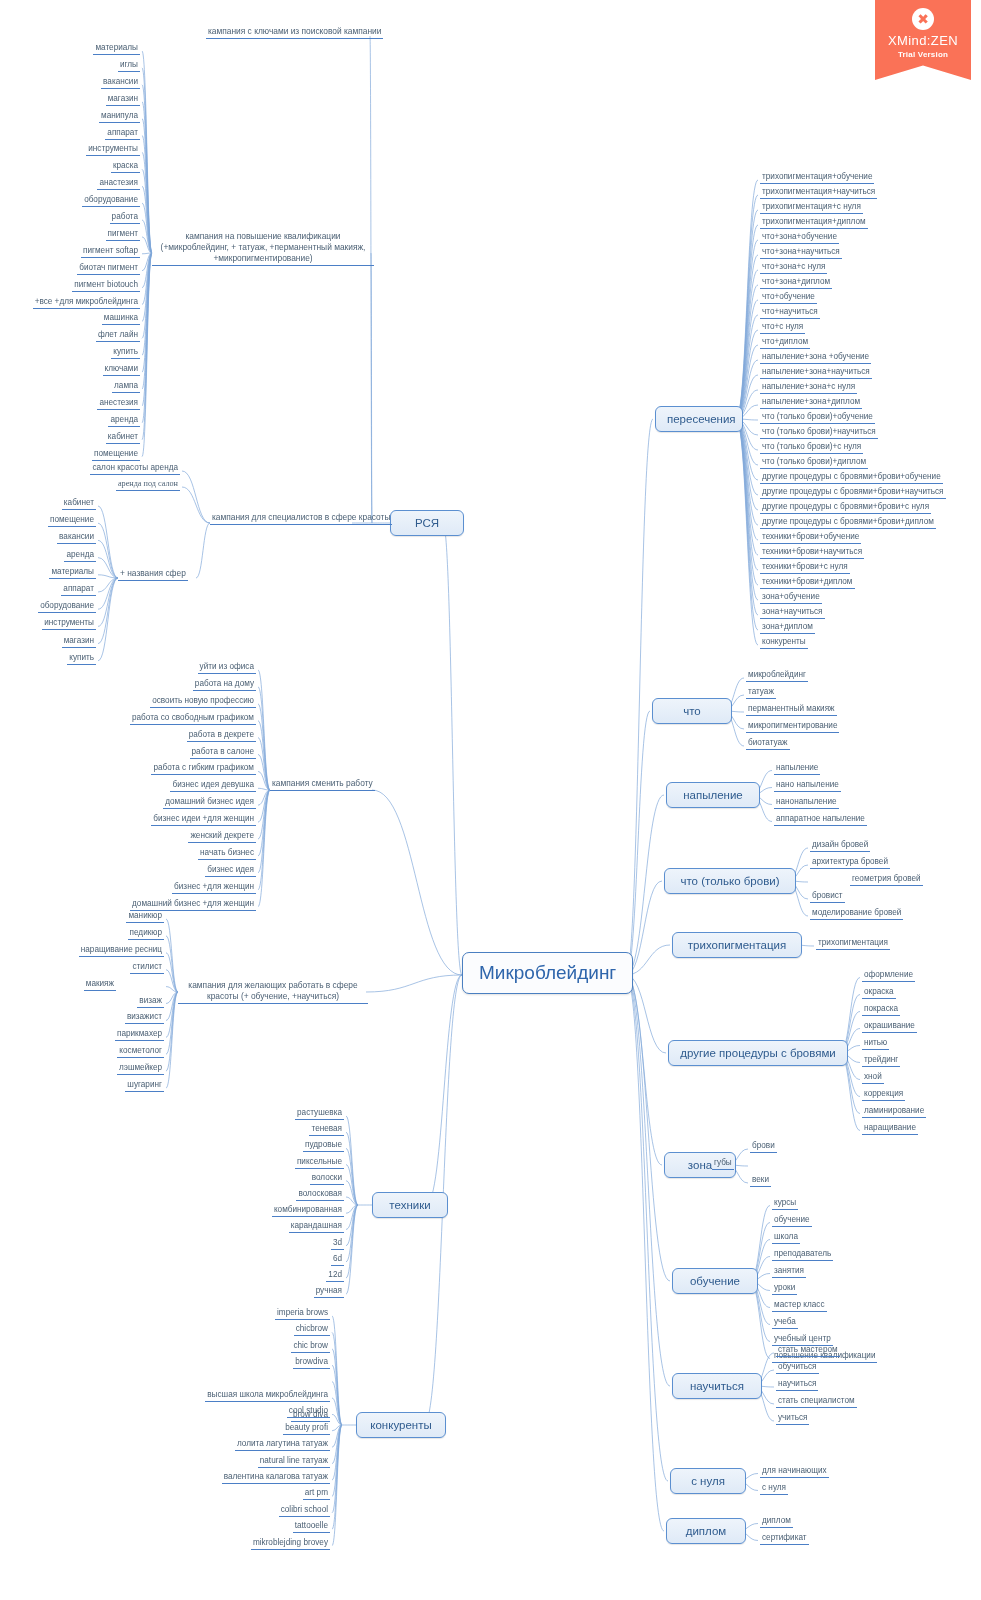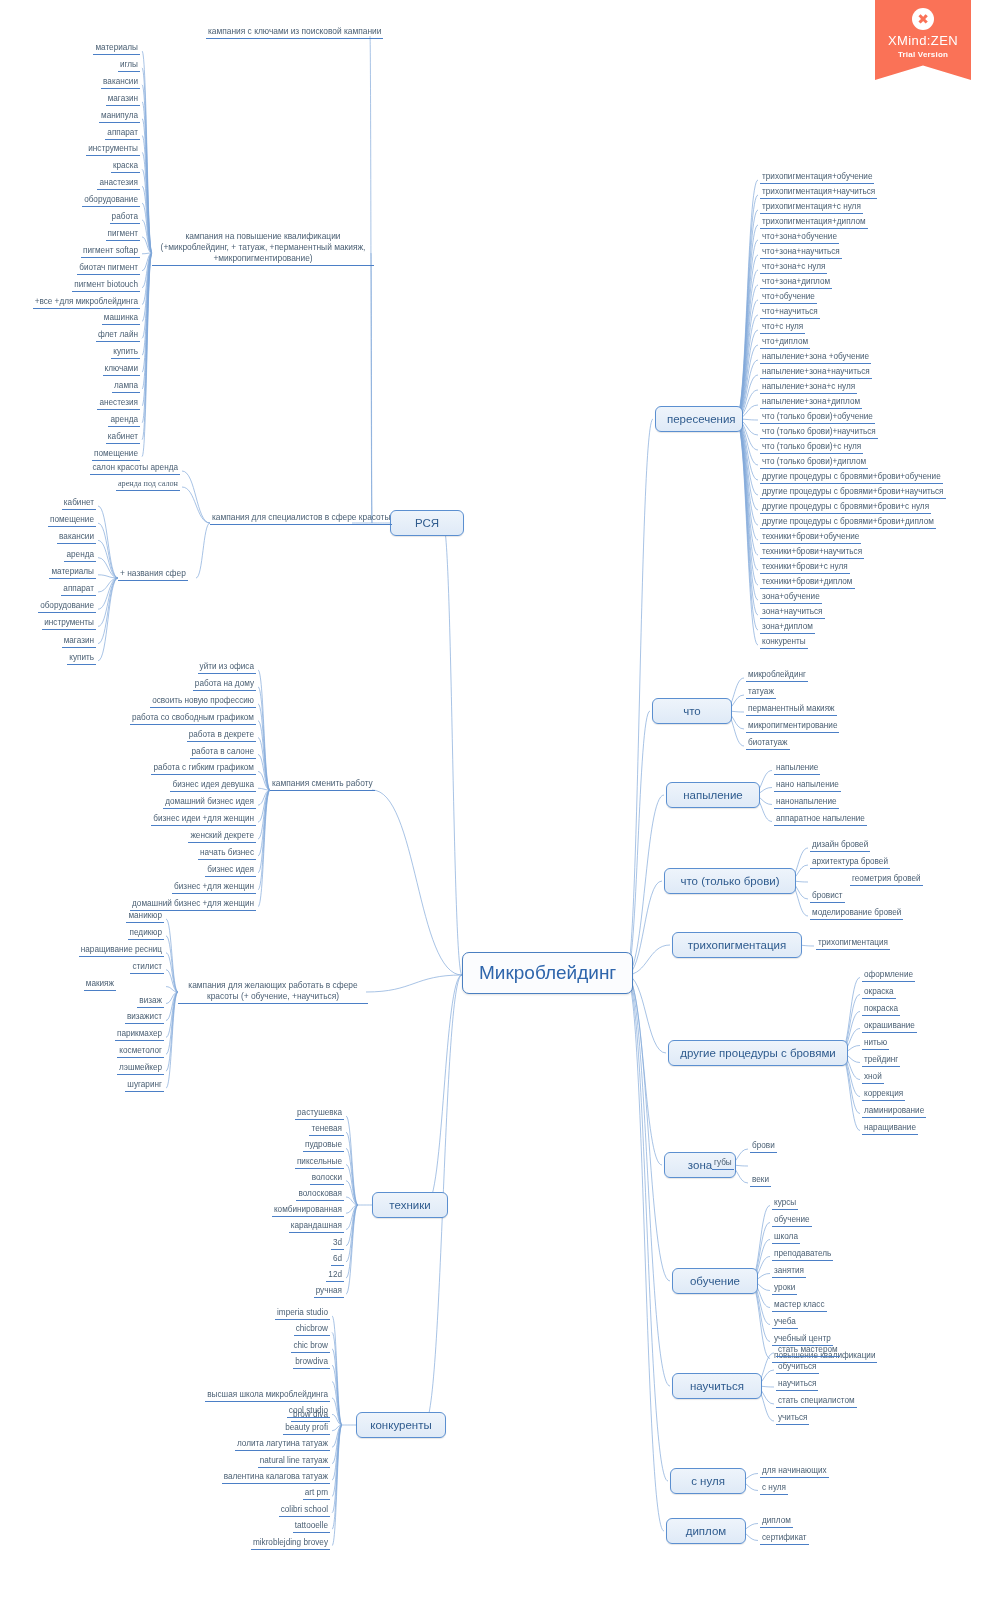--- a/index.html
+++ b/index.html
@@ -364,21 +364,21 @@
     <div class="node leaf  left" style="top: 1204.2px; right: 637px;">комбинированная</div>
     <div class="node leaf  left" style="top: 1220.4px; right: 637px;">карандашная</div>
     <div class="node leaf  left" style="top: 1236.6px; right: 637px;">3d</div>
     <div class="node leaf  left" style="top: 1252.8px; right: 637px;">6d</div>
     <div class="node leaf  left" style="top: 1269px; right: 637px;">12d</div>
     <div class="node leaf  left" style="top: 1285.2px; right: 637px;">ручная</div>
   </div>
 
 <div class="node main-node" style="left:356px;top:1412px;width:66px;">конкуренты</div>
 <div id="comp-leaves">
-    <div class="node leaf  left" style="top: 1307px; right: 651px;">imperia studio</div>
+    <div class="node leaf  left" style="top: 1307px; right: 651px;">imperia brows</div>
     <div class="node leaf  left" style="top: 1323.4px; right: 651px;">chicbrow</div>
     <div class="node leaf  left" style="top: 1339.8px; right: 651px;">chic brow</div>
     <div class="node leaf  left" style="top: 1356.2px; right: 651px;">browdiva</div>
     <div class="node leaf  left" style="top: 1372.6px; right: 651px; margin-top: 36px;">brow diva</div>
     <div class="node leaf  left" style="top: 1389px; right: 651px;">высшая школа микроблейдинга</div>
     <div class="node leaf  left" style="top: 1405.4px; right: 651px;">cool studio</div>
     <div class="node leaf  left" style="top: 1421.8px; right: 651px;">beauty profi</div>
     <div class="node leaf  left" style="top: 1438.2px; right: 651px;">лолита лагутина татуаж</div>
     <div class="node leaf  left" style="top: 1454.6px; right: 651px;">natural line татуаж</div>
     <div class="node leaf  left" style="top: 1471px; right: 651px;">валентина калагова татуаж</div>

